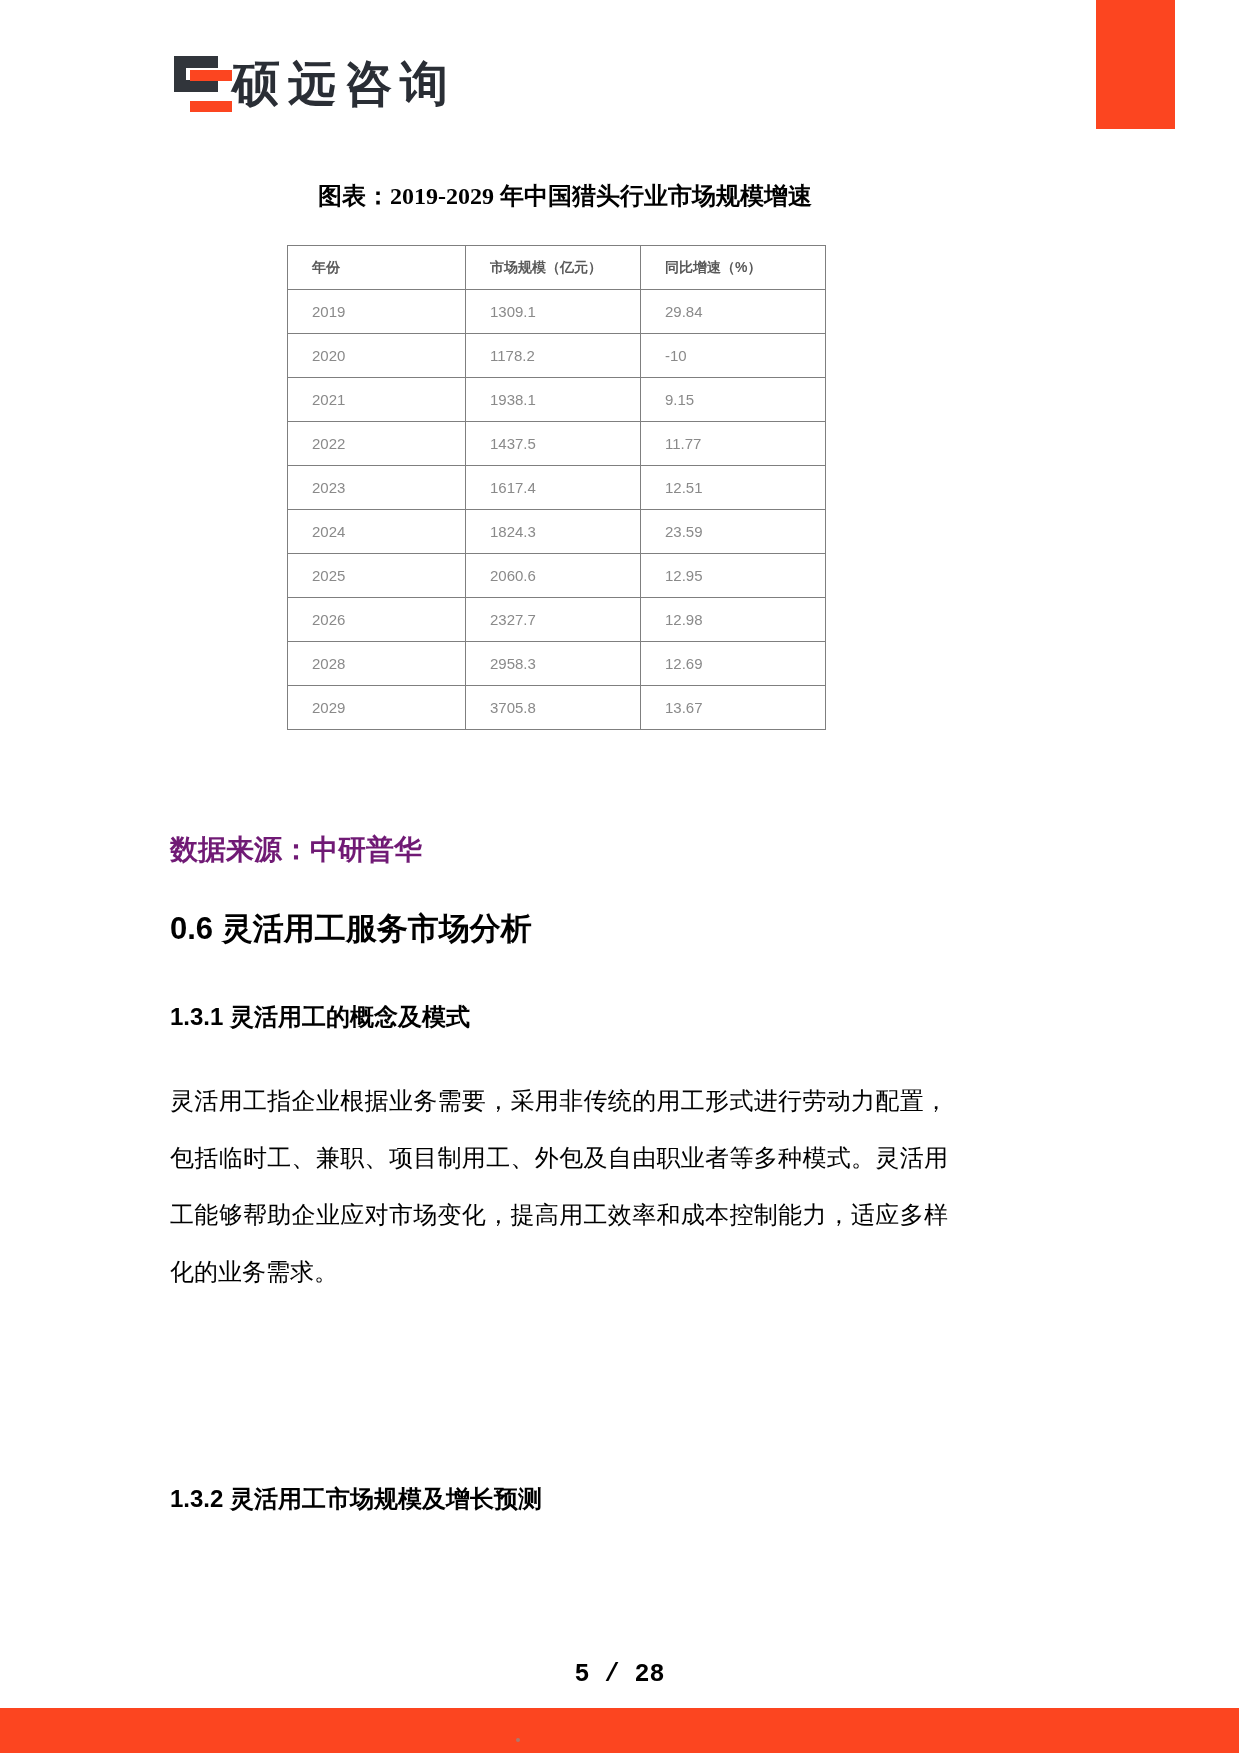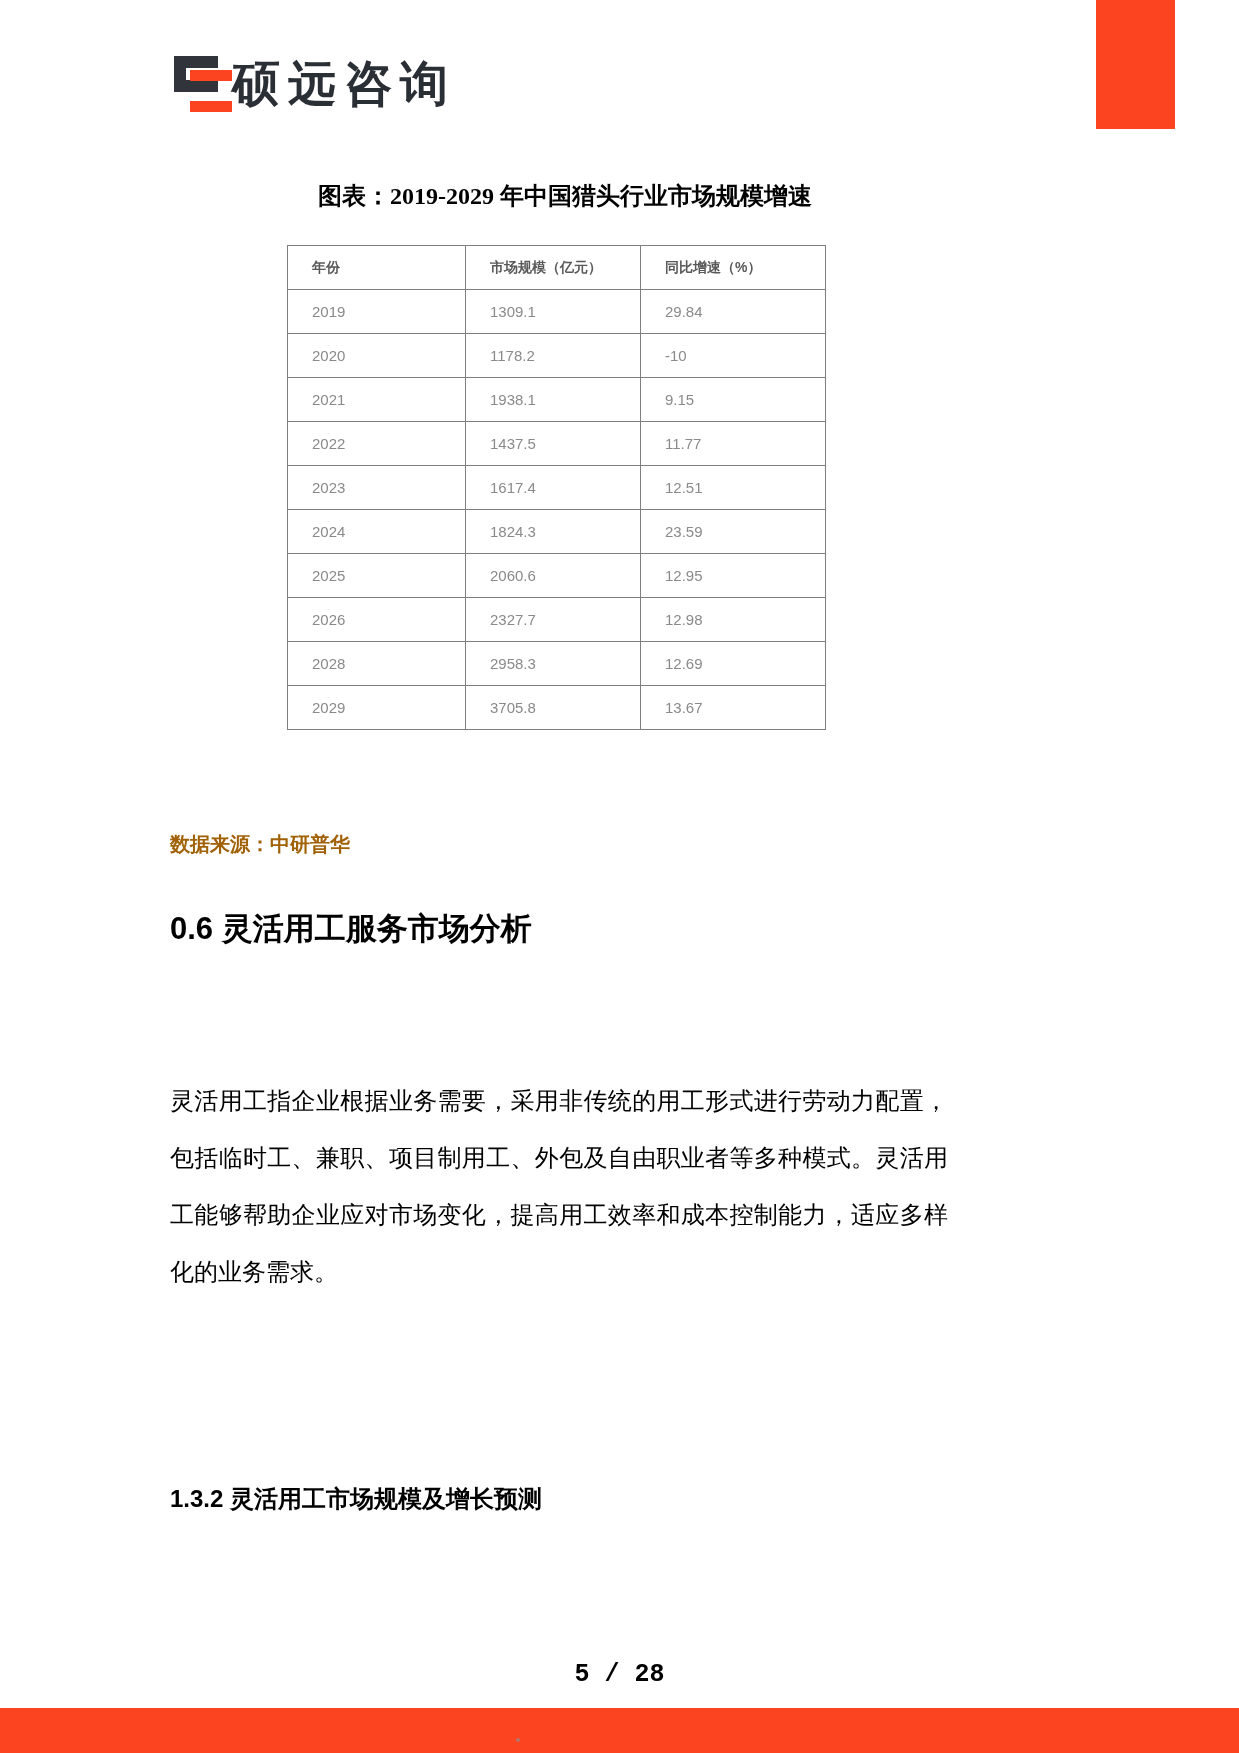--- a/index.html
+++ b/index.html
@@ -37,21 +37,21 @@
   .data-table col.c2 { width:175px; }
   .data-table col.c3 { width:185px; }
   .data-table th, .data-table td {
     border:1px solid #7F7F7F; height:44px; padding:0 16px 0 24px;
     text-align:left; vertical-align:middle; font-weight:400;
   }
   .data-table th { color:#595959; font-size:14px; font-weight:700; }
   .data-table td { color:#8A8A8A; font-size:15px; }
 
   
-  .source-line { position:absolute; left:170px; top:831px; font-size:20px; font-weight:700; color:#a16207; }
+  .source-line { position:absolute; left:170px; top:831px; font-size:28px; font-weight:700; color:#701a75; }
   .h2 { position:absolute; left:170px; top:908px; font-size:31px; font-weight:700; color:#000; }
   .h3-1 { position:absolute; left:170px; top:1001px; font-size:24px; font-weight:700; color:#000; }
   .para { position:absolute; left:170px; width:778px; font-size:24px; line-height:57px; color:#000;
           text-align:justify; text-justify:inter-ideograph; }
   .para-1 { top:1072px; }
   .para-2 { top:1274px; }
   .h3-2 { position:absolute; left:170px; top:1483px; font-size:24px; font-weight:700; color:#000; }
 
   
   .page-number {
@@ -146,20 +146,21 @@
           <td>3705.8</td>
           <td>13.67</td>
         </tr>
       </tbody>
   </table>
 
   <div class="source-line">数据来源：中研普华</div>
 
   <div class="h2">0.6 灵活用工服务市场分析</div>
 
+  <div class="h3-1">1.3.1 灵活用工的概念及模式</div>
 
   <p class="para para-1">灵活用工指企业根据业务需要，采用非传统的用工形式进行劳动力配置，包括临时工、兼职、项目制用工、外包及自由职业者等多种模式。灵活用工能够帮助企业应对市场变化，提高用工效率和成本控制能力，适应多样化的业务需求。</p>
 
 
   <div class="h3-2">1.3.2 灵活用工市场规模及增长预测</div>
 
   <div class="page-number">5 / 28</div>
 
   <div class="footer-bar"></div>
   <div class="footer-dot"></div>

